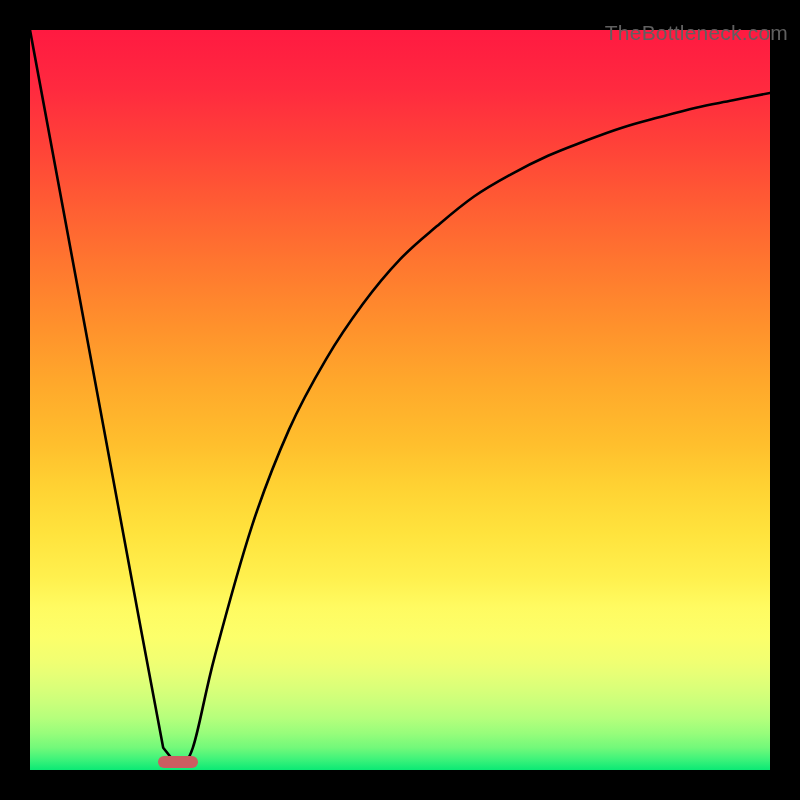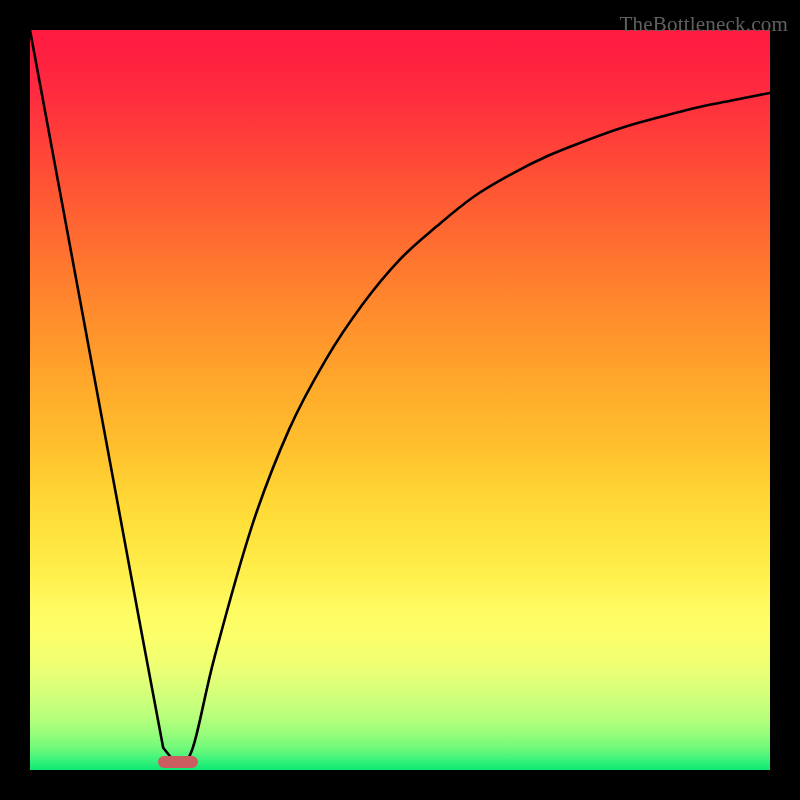--- a/index.html
+++ b/index.html
@@ -58,26 +58,25 @@
     pointer-events: none;
   }
   .marker {
     position: absolute;
     background: #cb5d61;
     border-radius: 8px;
     height: 12px;
   }
   .watermark {
     position: absolute;
-    top: 12px;
+    top: 21px;
     right: 12px;
     color: #606060;
     font-size: 21px;
     letter-spacing: 0.2px;
-    font-family: Liberation Serif, serif;
   }
 </style>
 </head>
 <body>
 
 <div class="frame">
 
   <div class="plot-area">
     <svg class="curve" viewBox="0 0 740 740" preserveAspectRatio="none">
       <path id="curve-path" d="M 0.0 0.0 L 37.0 199.8 L 74.0 399.6 L 111.0 599.4 L 133.2 717.8 L 148.0 736.3 C 150.7 733.0, 156.1 737.8, 162.8 717.8 C 169.5 697.8, 174.3 665.3, 185.0 625.3 C 195.7 585.3, 208.7 536.4, 222.0 495.8 C 235.3 455.2, 245.7 429.6, 259.0 399.6 C 272.3 369.6, 282.7 351.9, 296.0 329.3 C 309.3 306.7, 319.7 291.8, 333.0 273.8 C 346.3 255.8, 356.7 243.4, 370.0 229.4 C 383.3 215.4, 393.7 207.4, 407.0 196.1 C 420.3 184.8, 430.7 175.8, 444.0 166.5 C 457.3 157.2, 467.7 151.6, 481.0 144.3 C 494.3 137.0, 504.7 131.8, 518.0 125.8 C 531.3 119.8, 541.7 116.1, 555.0 111.0 C 568.3 105.9, 578.7 101.9, 592.0 97.7 C 605.3 93.4, 615.7 90.9, 629.0 87.3 C 642.3 83.7, 652.7 80.8, 666.0 77.7 C 679.3 74.6, 689.7 73.0, 703.0 70.3 C 716.3 67.6, 733.3 64.2, 740.0 62.9" fill="none" stroke="#000" stroke-width="2.6" stroke-linejoin="round" stroke-linecap="round"></path>

